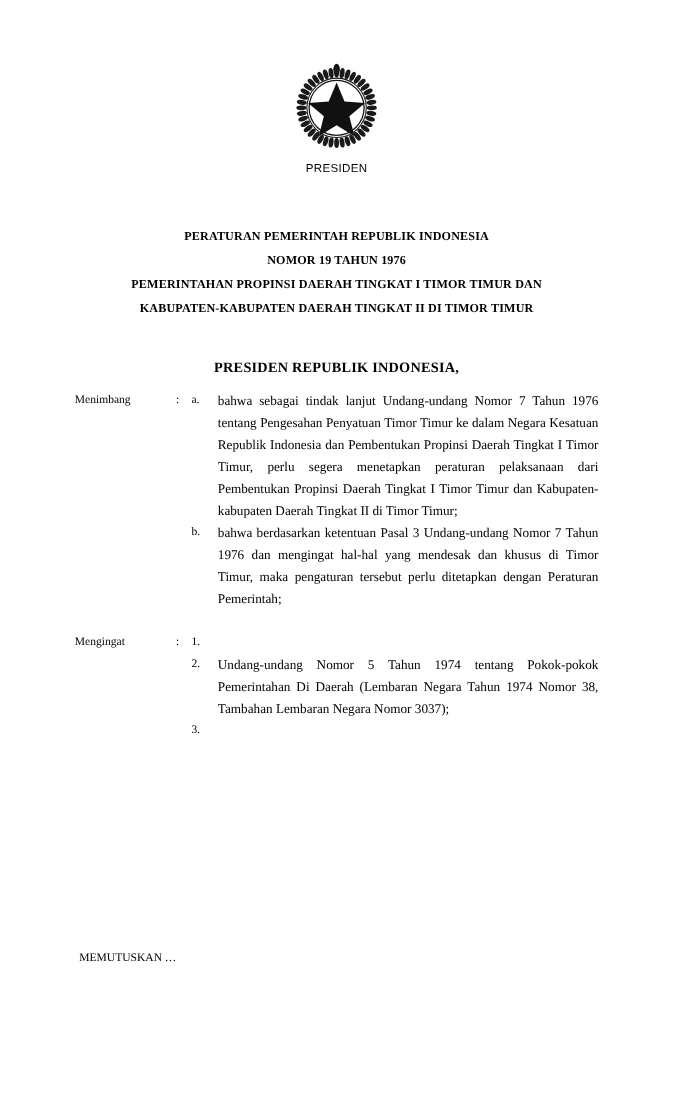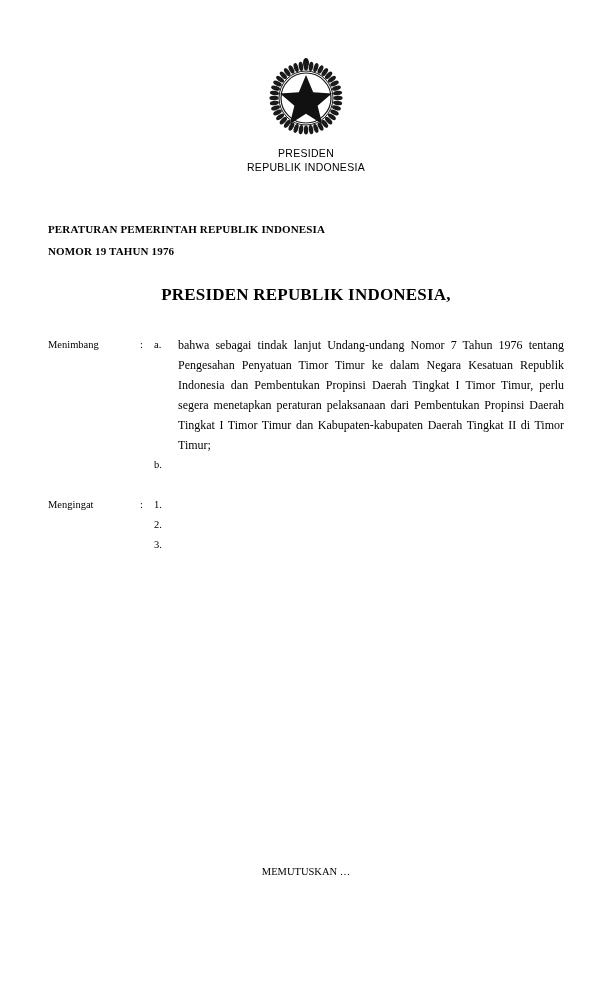--- a/index.html
+++ b/index.html
@@ -13,21 +13,21 @@
     font-family: "Liberation Serif", serif;
     color: #000000;
     position: relative;
     overflow: hidden;
   }
   .page {
     position: relative;
     width: 612px;
     height: 1008px;
     box-sizing: border-box;
-    padding: 0 48px;
+    padding: 0 68px;
   }
 
   
   .emblem-block {
     padding-top: 56px;
     text-align: center;
   }
   .emblem {
     width: 84px;
     height: 84px;
@@ -41,39 +41,40 @@
     font-family: "Liberation Sans", sans-serif;
     font-size: 10.5px;
     line-height: 14px;
     letter-spacing: 0.3px;
     color: #000;
   }
 
   
   .title-block {
     margin-top: 44px;
+    text-align: center;
   }
   .title-line {
     font-weight: bold;
     font-size: 11px;
     line-height: 22px;
     letter-spacing: 0.15px;
   }
 
   .presiden-line {
-    margin-top: 23px;
+    margin-top: 34px;
     text-align: center;
     font-weight: bold;
-    font-size: 17px;
+    font-size: 13px;
     letter-spacing: 0.2px;
   }
 
   
   .clauses {
-    margin-top: 30px;
+    margin-top: 12px;
   }
   .clause-group {
     display: block;
   }
   .clause-row {
     display: flex;
     align-items: flex-start;
     margin-bottom: 0px;
   }
   .lbl {
@@ -103,21 +104,21 @@
     hyphens: none;
   }
   .gap-block { height: 20px; }
 
   
   .footer {
     position: absolute;
     left: 72px;
     right: 72px;
     top: 866px;
-    text-align: center;
+    text-align: left;
     font-size: 10.5px;
     font-style: italic;
   }
   .footer .memutuskan {
     font-style: normal;
   }
 </style>
 </head>
 <body>
 
@@ -179,59 +180,62 @@
             <circle cx="42" cy="42" r="27" fill="none" stroke="#1a1a1a" stroke-width="1"></circle>
           </g>
 
         <circle cx="42" cy="42" r="25" fill="#ffffff" stroke="#1a1a1a" stroke-width="1.2"></circle>
 
         <polygon fill="#111111" points="42,19 49.2,36.3 67.9,37.6 53.6,49.7 58.2,67.9 42,57.8 25.8,67.9 30.4,49.7 16.1,37.6 34.8,36.3"></polygon>
       </svg>
     </div>
     <div class="emblem-caption">
       <div>PRESIDEN</div>
-      <div>REPUBLIK INDONESIA</div>
     </div>
   </div>
 
   <div class="title-block">
     <div class="title-line">PERATURAN PEMERINTAH REPUBLIK INDONESIA</div>
     <div class="title-line">NOMOR 19 TAHUN 1976</div>
+    <div class="title-line">PEMERINTAHAN PROPINSI DAERAH TINGKAT I TIMOR TIMUR DAN</div>
+    <div class="title-line">KABUPATEN-KABUPATEN DAERAH TINGKAT II DI TIMOR TIMUR</div>
   </div>
 
   <div class="presiden-line">PRESIDEN REPUBLIK INDONESIA,</div>
 
   <div class="clauses">
 
     <div class="clause-group">
       <div class="clause-row">
         <div class="lbl">Menimbang</div>
         <div class="colon">:</div>
         <div class="marker">a.</div>
         <div class="body-text">bahwa sebagai tindak lanjut Undang-undang  Nomor 7 Tahun 1976 tentang Pengesahan Penyatuan Timor Timur ke dalam Negara Kesatuan Republik Indonesia dan Pembentukan Propinsi Daerah Tingkat I Timor Timur, perlu segera menetapkan peraturan pelaksanaan dari Pembentukan Propinsi Daerah Tingkat I Timor Timur dan Kabupaten-kabupaten Daerah Tingkat II di Timor Timur;</div>
       </div>
       <div class="clause-row">
         <div class="lbl"></div>
         <div class="colon"></div>
         <div class="marker">b.</div>
+        <div class="body-text">bahwa berdasarkan ketentuan  Pasal 3 Undang-undang Nomor 7 Tahun 1976 dan mengingat hal-hal yang mendesak dan khusus di Timor Timur, maka pengaturan tersebut perlu ditetapkan dengan Peraturan Pemerintah;</div>
       </div>
     </div>
 
     <div class="gap-block"></div>
 
     <div class="clause-group">
       <div class="clause-row">
         <div class="lbl">Mengingat</div>
         <div class="colon">:</div>
         <div class="marker">1.</div>
       </div>
       <div class="clause-row">
         <div class="lbl"></div>
         <div class="colon"></div>
         <div class="marker">2.</div>
+        <div class="body-text">Undang-undang    Nomor 5 Tahun 1974 tentang Pokok-pokok Pemerintahan Di Daerah (Lembaran Negara Tahun 1974 Nomor 38, Tambahan Lembaran Negara Nomor 3037);</div>
       </div>
       <div class="clause-row">
         <div class="lbl"></div>
         <div class="colon"></div>
         <div class="marker">3.</div>
       </div>
     </div>
 
   </div>
 

